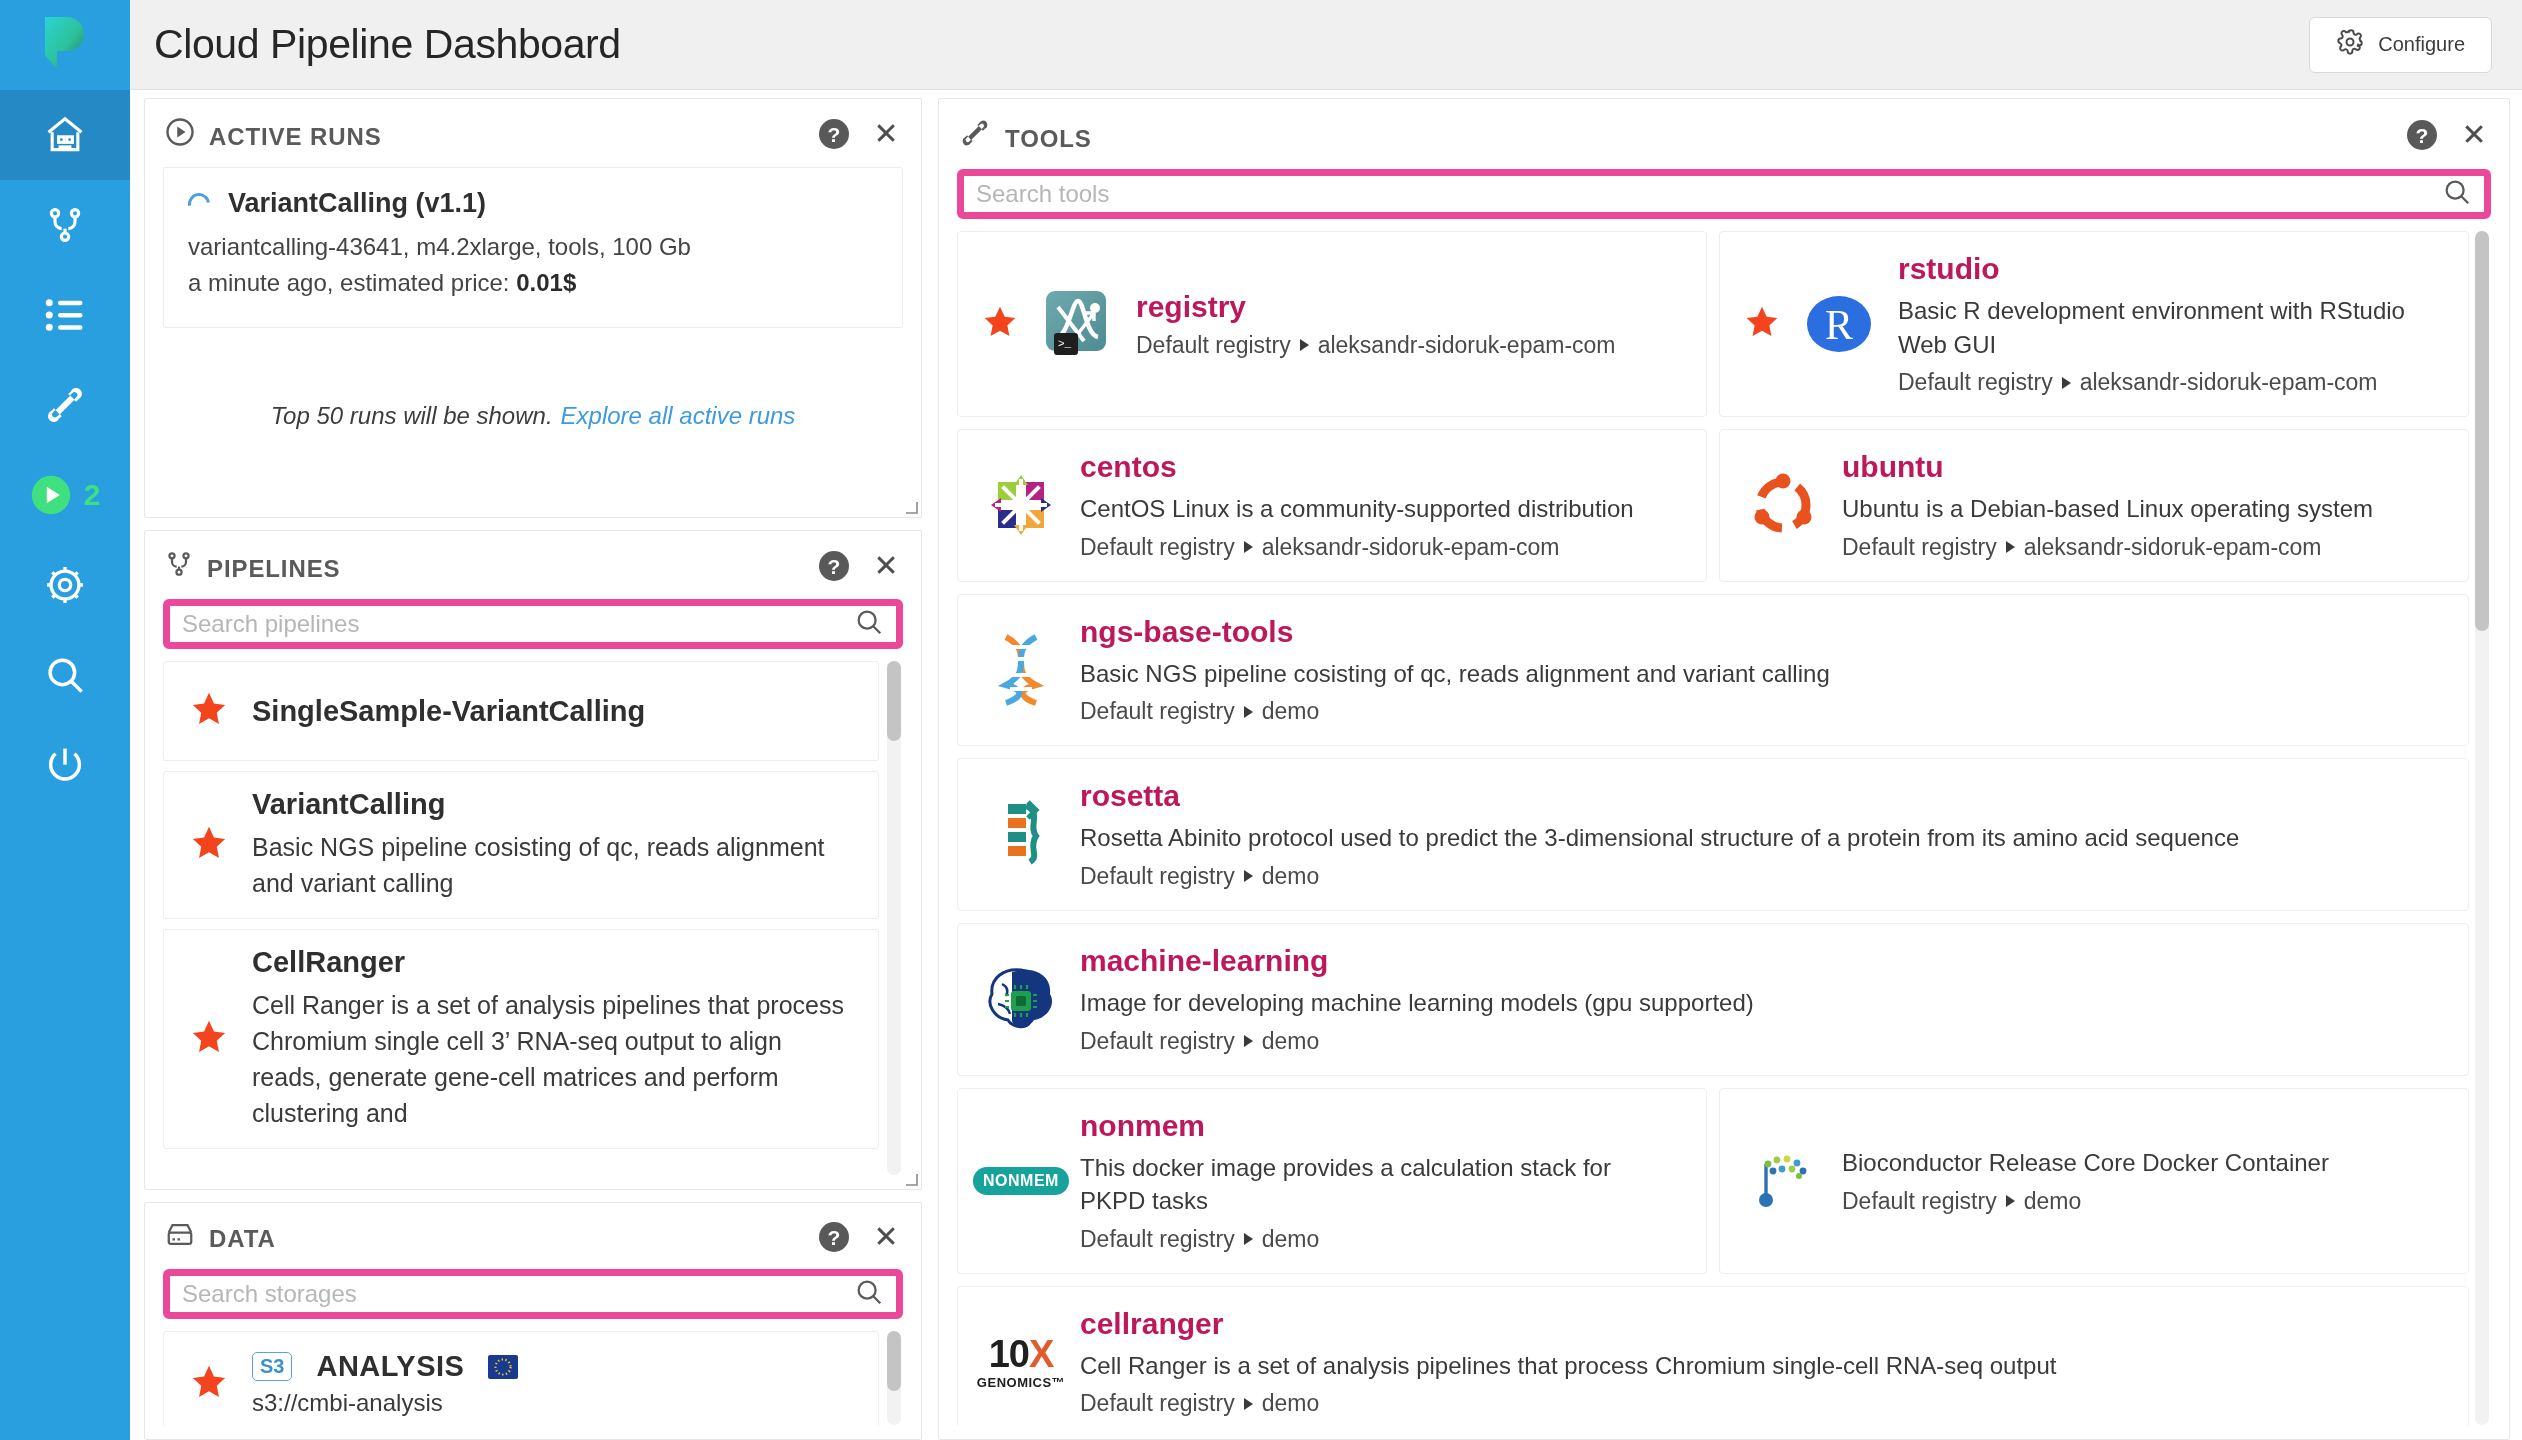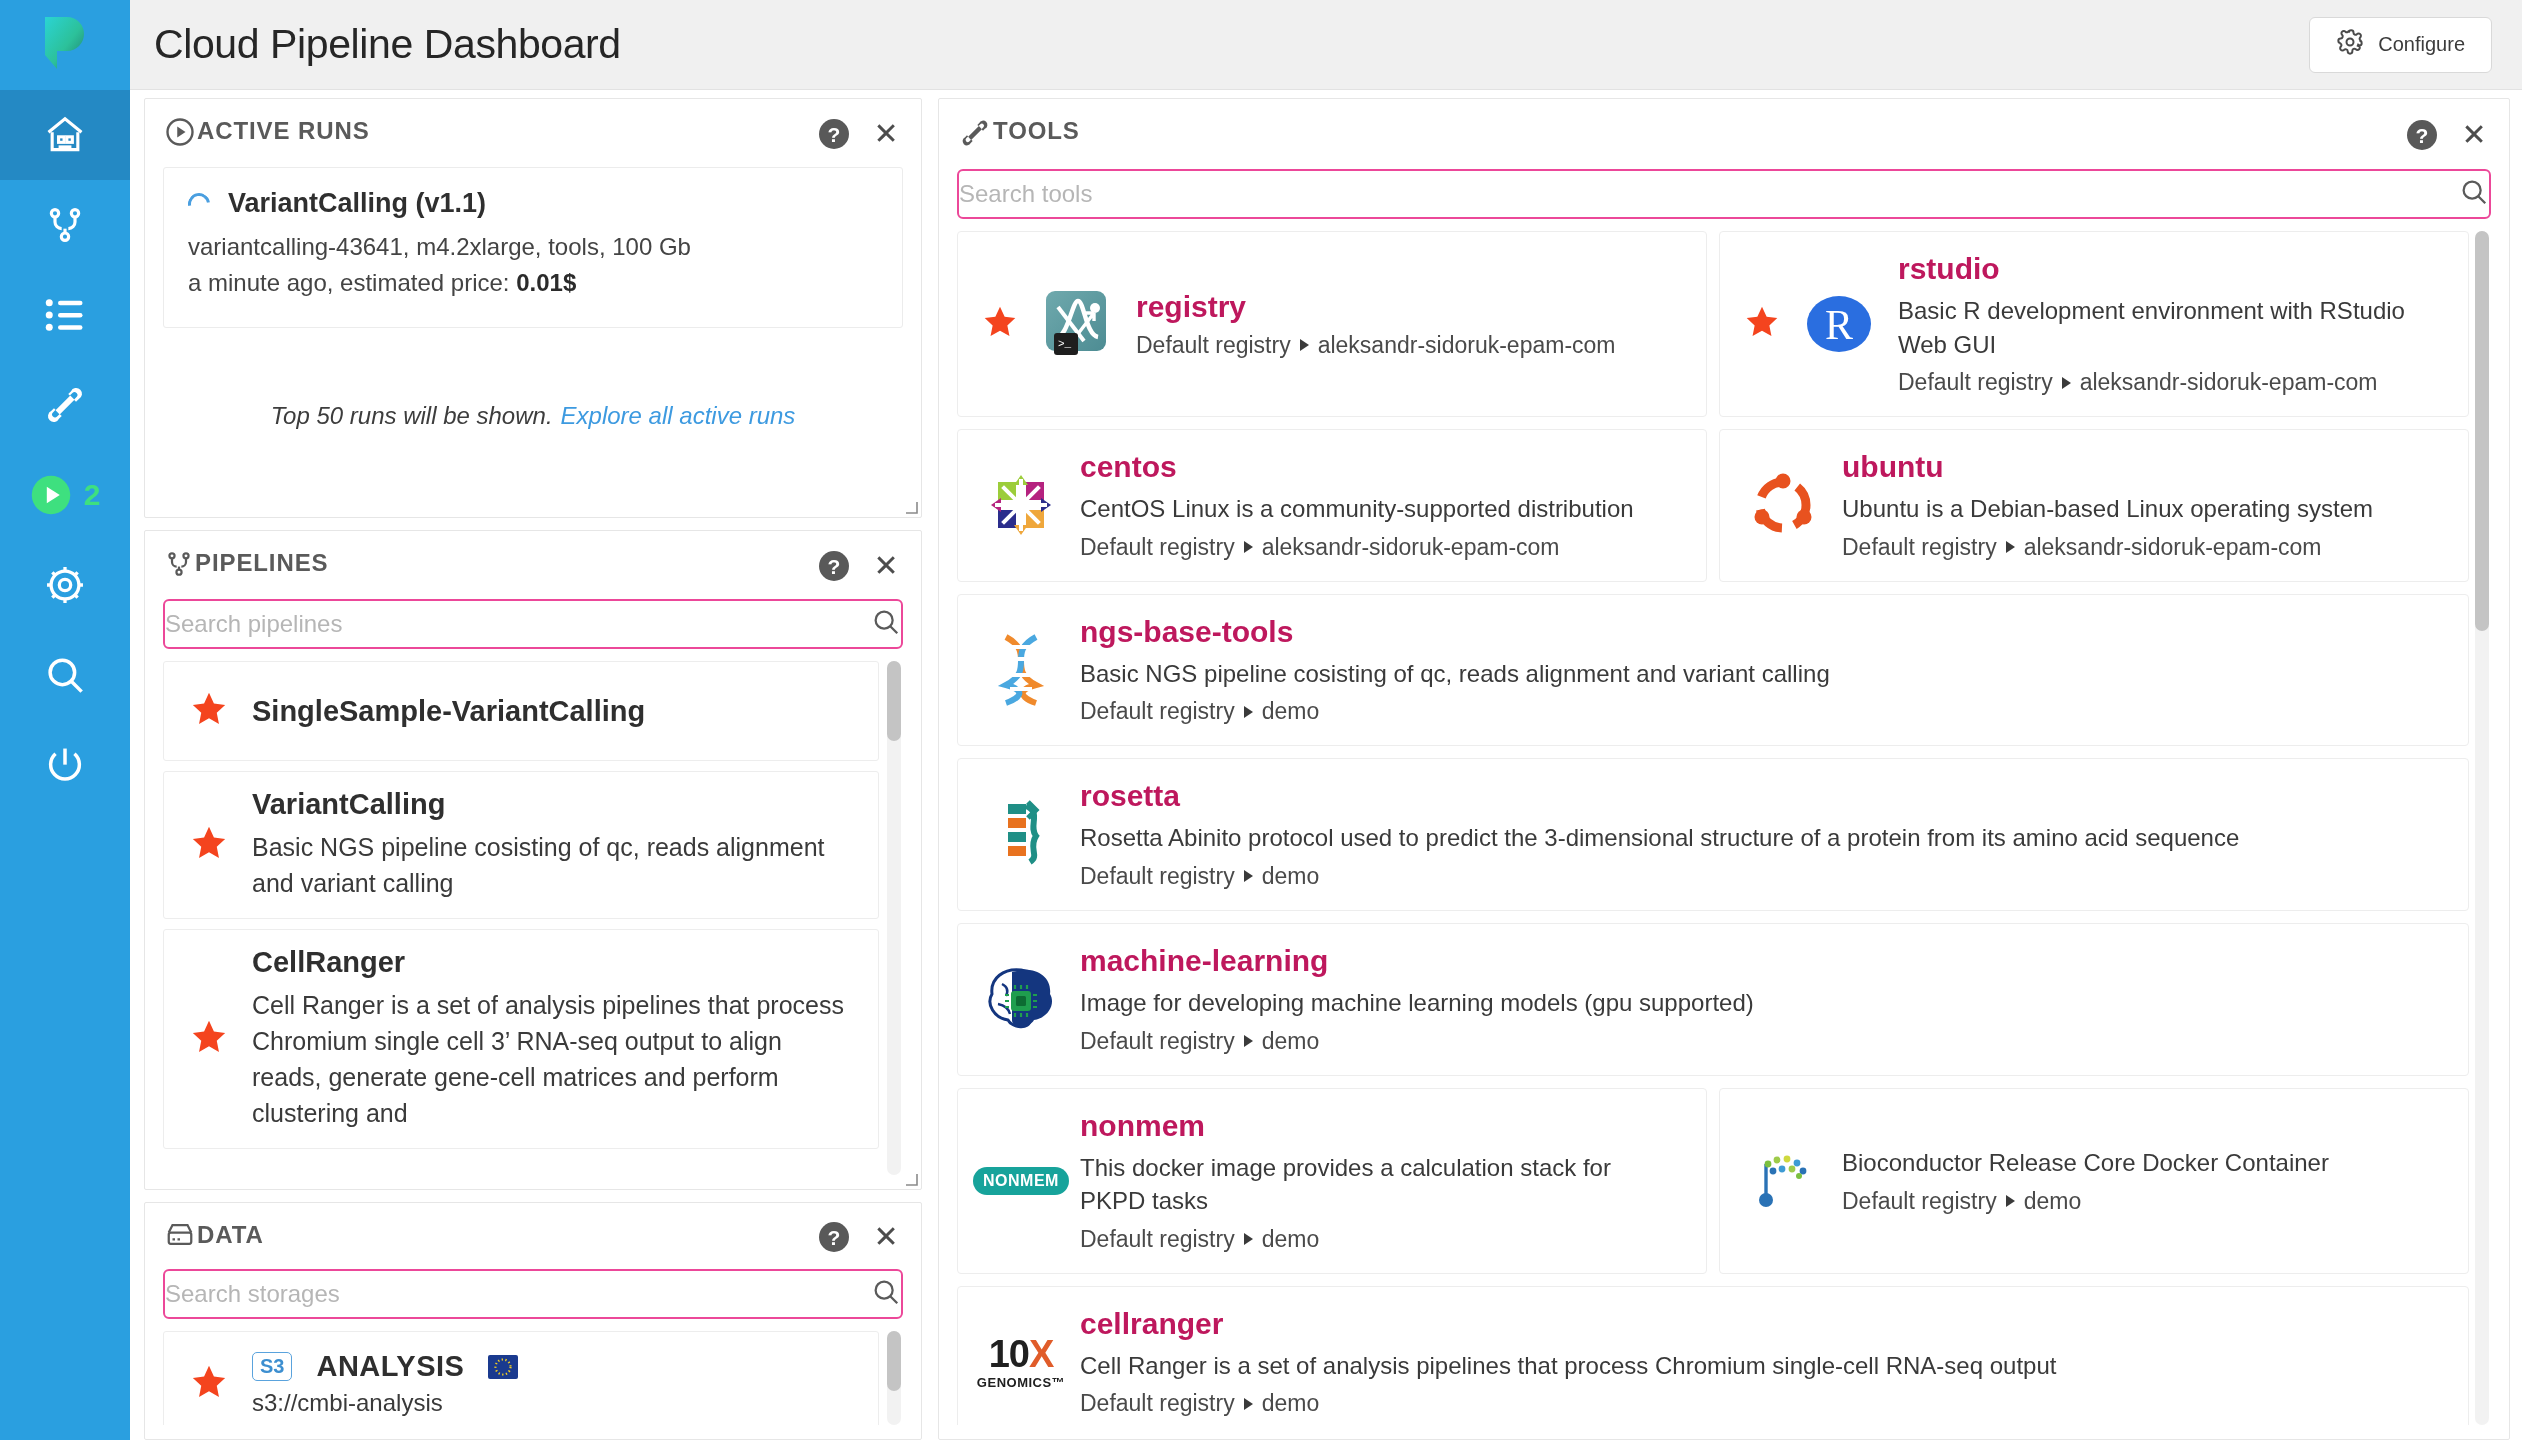--- a/index.html
+++ b/index.html
@@ -72,21 +72,21 @@
     display: flex; flex-direction: column;
     position: relative;
     min-height: 0;
   }
   .panel + .panel { margin-top: 12px; }
   .panel-head {
     display: flex; align-items: center; justify-content: space-between;
     padding: 18px 20px 16px 20px;
     flex: 0 0 auto;
   }
-  .panel-head-left { display: flex; align-items: flex-start; gap: 2px; }
+  .panel-head-left { display: flex; align-items: flex-end; gap: 14px; }
   .panel-title {
     font-size: 24px; font-weight: 700; color: #5a5a5a;
     letter-spacing: 0.9px;
   }
   .panel-head-right { display: flex; align-items: center; gap: 22px; }
   .help-badge {
     width: 30px; height: 30px; border-radius: 50%;
     background: #595959; color: #ffffff;
     font-size: 21px; font-weight: 700;
     display: flex; align-items: center; justify-content: center;
@@ -99,22 +99,22 @@
   }
   .panel-body { flex: 1 1 auto; min-height: 0; padding: 0 18px 14px 18px; display: flex; flex-direction: column; }
 
   .resize-grip {
     position: absolute; right: 3px; bottom: 3px;
     width: 14px; height: 14px; pointer-events: none;
   }
 
   
   .search-box {
-    height: 50px; border: 2px solid #ec4899; border-radius: 6px;
-    display: flex; align-items: center; padding: 0 0;
+    height: 50px; border: 7px solid #ec4899; border-radius: 6px;
+    display: flex; align-items: center; padding: 0 12px;
     background: #fff; flex: 0 0 50px; margin-bottom: 12px;
   }
   .search-box input {
     flex: 1 1 auto; border: none; outline: none;
     font-size: 24px; color: #333; background: transparent;
     font-family: "Liberation Sans", sans-serif;
   }
   .search-box input::placeholder { color: #b6b6b6; }
 
   

